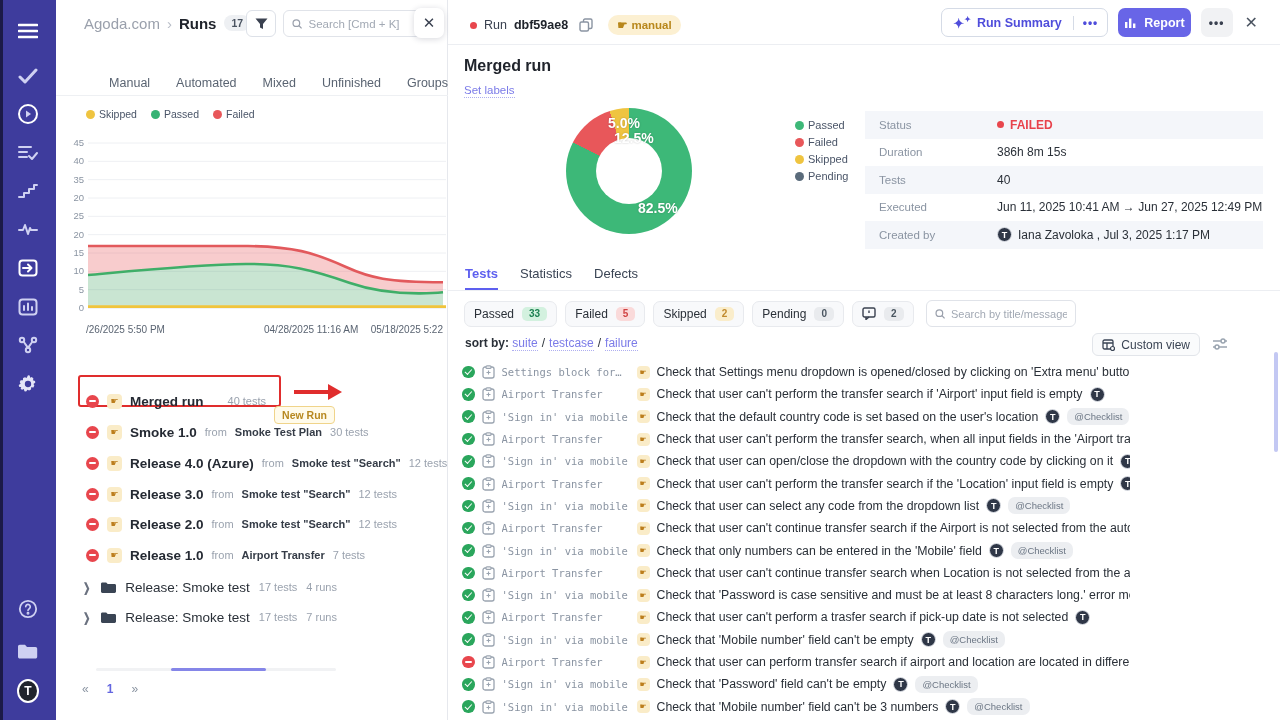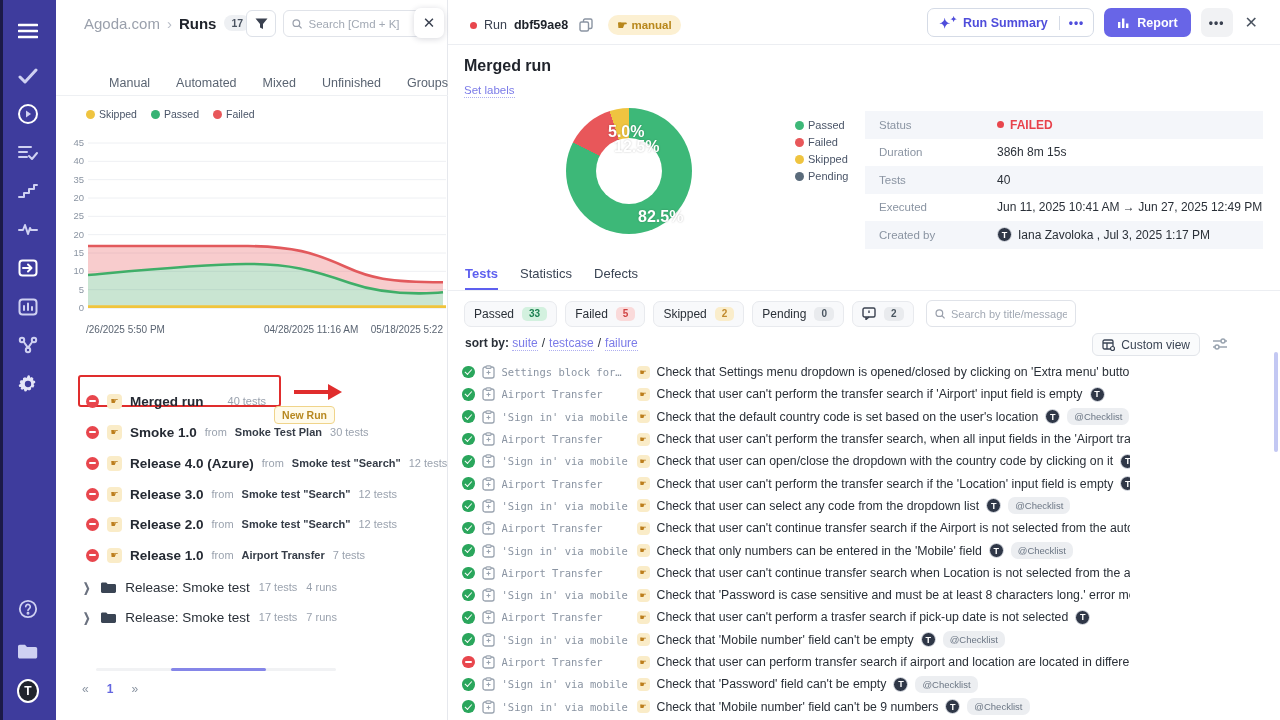--- a/index.html
+++ b/index.html
@@ -66,30 +66,30 @@
   #rp-topbar { position:absolute; left:0; top:0; width:832px; height:45px; border-bottom:1px solid #eceef2; }
   #rp-run-id { position:absolute; left:22px; top:15px; display:flex; align-items:center; gap:7px; font-size:12.5px; color:#3a4150; }
   .red-dot { width:7px; height:7px; border-radius:50%; background:#e8464d; }
   #rp-run-id b { color:#20242c; }
   .copy-ico { width:14px; height:14px; cursor:pointer; margin-left:4px; }
   .manual-badge { display:flex; align-items:center; gap:4px; background:#fcf0d2; border-radius:10px; padding:3px 9px; font-size:11.5px; font-weight:700; color:#b8871c; margin-left:8px; cursor:default; }
   #rp-actions { position:absolute; right:20px; top:8px; display:flex; align-items:center; gap:10px; }
   #btn-runsummary { display:flex; align-items:center; height:29px; border:1px solid #d5dbe6; border-radius:7px; overflow:hidden; cursor:pointer; }
   #btn-runsummary .main { display:flex; align-items:center; gap:6px; padding:0 11px; font-size:12.5px; font-weight:700; color:#4f4ddb; }
   #btn-runsummary .more { border-left:1px solid #d5dbe6; padding:0 9px; color:#4f4ddb; font-weight:700; font-size:12px; letter-spacing:1px; }
-  #btn-report { display:flex; align-items:center; gap:7px; height:29px; padding:0 13px; background:#6865e7; border-radius:7px; color:#fff; font-size:12.5px; font-weight:700; cursor:pointer; }
+  #btn-report { display:flex; align-items:center; gap:7px; height:29px; padding:0 6px; background:#6865e7; border-radius:7px; color:#fff; font-size:12.5px; font-weight:700; cursor:pointer; }
   #btn-more { height:29px; width:32px; background:#f1f2f4; border-radius:7px; display:flex; align-items:center; justify-content:center; color:#3a4150; font-weight:700; letter-spacing:1px; font-size:12px; cursor:pointer; }
   #btn-close { font-size:16px; color:#4a5360; cursor:pointer; padding:0 2px; }
   #rp-title { position:absolute; left:16px; top:57px; font-size:16px; font-weight:700; color:#20242c; }
   #set-labels { position:absolute; left:16px; top:84px; font-size:11.5px; color:#7b7be8; border-bottom:1px dotted #aeaef0; padding-bottom:1px; cursor:pointer; }
 
   
   #donut { position:absolute; left:118px; top:108px; width:126px; height:126px; border-radius:50%; }
   #donut .hole { position:absolute; left:30px; top:30px; width:66px; height:66px; background:#fff; border-radius:50%; }
-  .donut-lab { position:absolute; color:#fff; font-size:16px; font-weight:700; text-shadow:0 0 2px rgba(0,0,0,.25);margin-top:8px; }
+  .donut-lab { position:absolute; color:#fff; font-size:14px; font-weight:700; text-shadow:0 0 2px rgba(0,0,0,.25); }
   #donut-legend { position:absolute; left:347px; top:119px; display:flex; flex-direction:column; gap:5px; }
   #donut-legend .leg-item { font-size:11px; }
 
   
   #info-table { position:absolute; left:417px; top:111px; width:398px; }
   .info-row { display:flex; align-items:center; height:27.5px; font-size:12px; }
   .info-row:nth-child(odd) { background:#f4f6fa; }
   .info-label { width:132px; padding-left:14px; color:#8a94a2; font-size:11.5px; }
   .info-value { color:#2a3038; display:flex; align-items:center; gap:6px; }
   .failed-val { color:#e8424c; font-weight:700; display:flex; align-items:center; gap:6px; }
@@ -722,18 +722,18 @@
   </div>
       <div class="t-row">
     <span class="st-ico st-pass"></span>
     <svg class="clip-ico" width="13" height="14" viewBox="0 0 13 14">
           <rect x="1" y="2" width="11" height="11" rx="2" fill="none" stroke="#9aa4b0" stroke-width="1.3"></rect>
           <rect x="4" y="0.8" width="5" height="2.6" rx="1" fill="#fff" stroke="#9aa4b0" stroke-width="1.2"></rect>
           <path d="M4.5 7.5h4M6.5 5.5v4" stroke="#9aa4b0" stroke-width="1.1"></path>
         </svg>
     <span class="t-suite">'Sign in' via mobile</span>
     <span class="manual-ico">☛</span>
-    <span class="t-title">Check that 'Mobile number' field can't be 9 numbers</span>
+    <span class="t-title">Check that 'Mobile number' field can't be 3 numbers</span>
     <span class="avatar-t t-avatar">T</span>
     <span class="t-tag">@Checklist</span>
   </div>
     </div>
 </div>
 
 </body></html>

